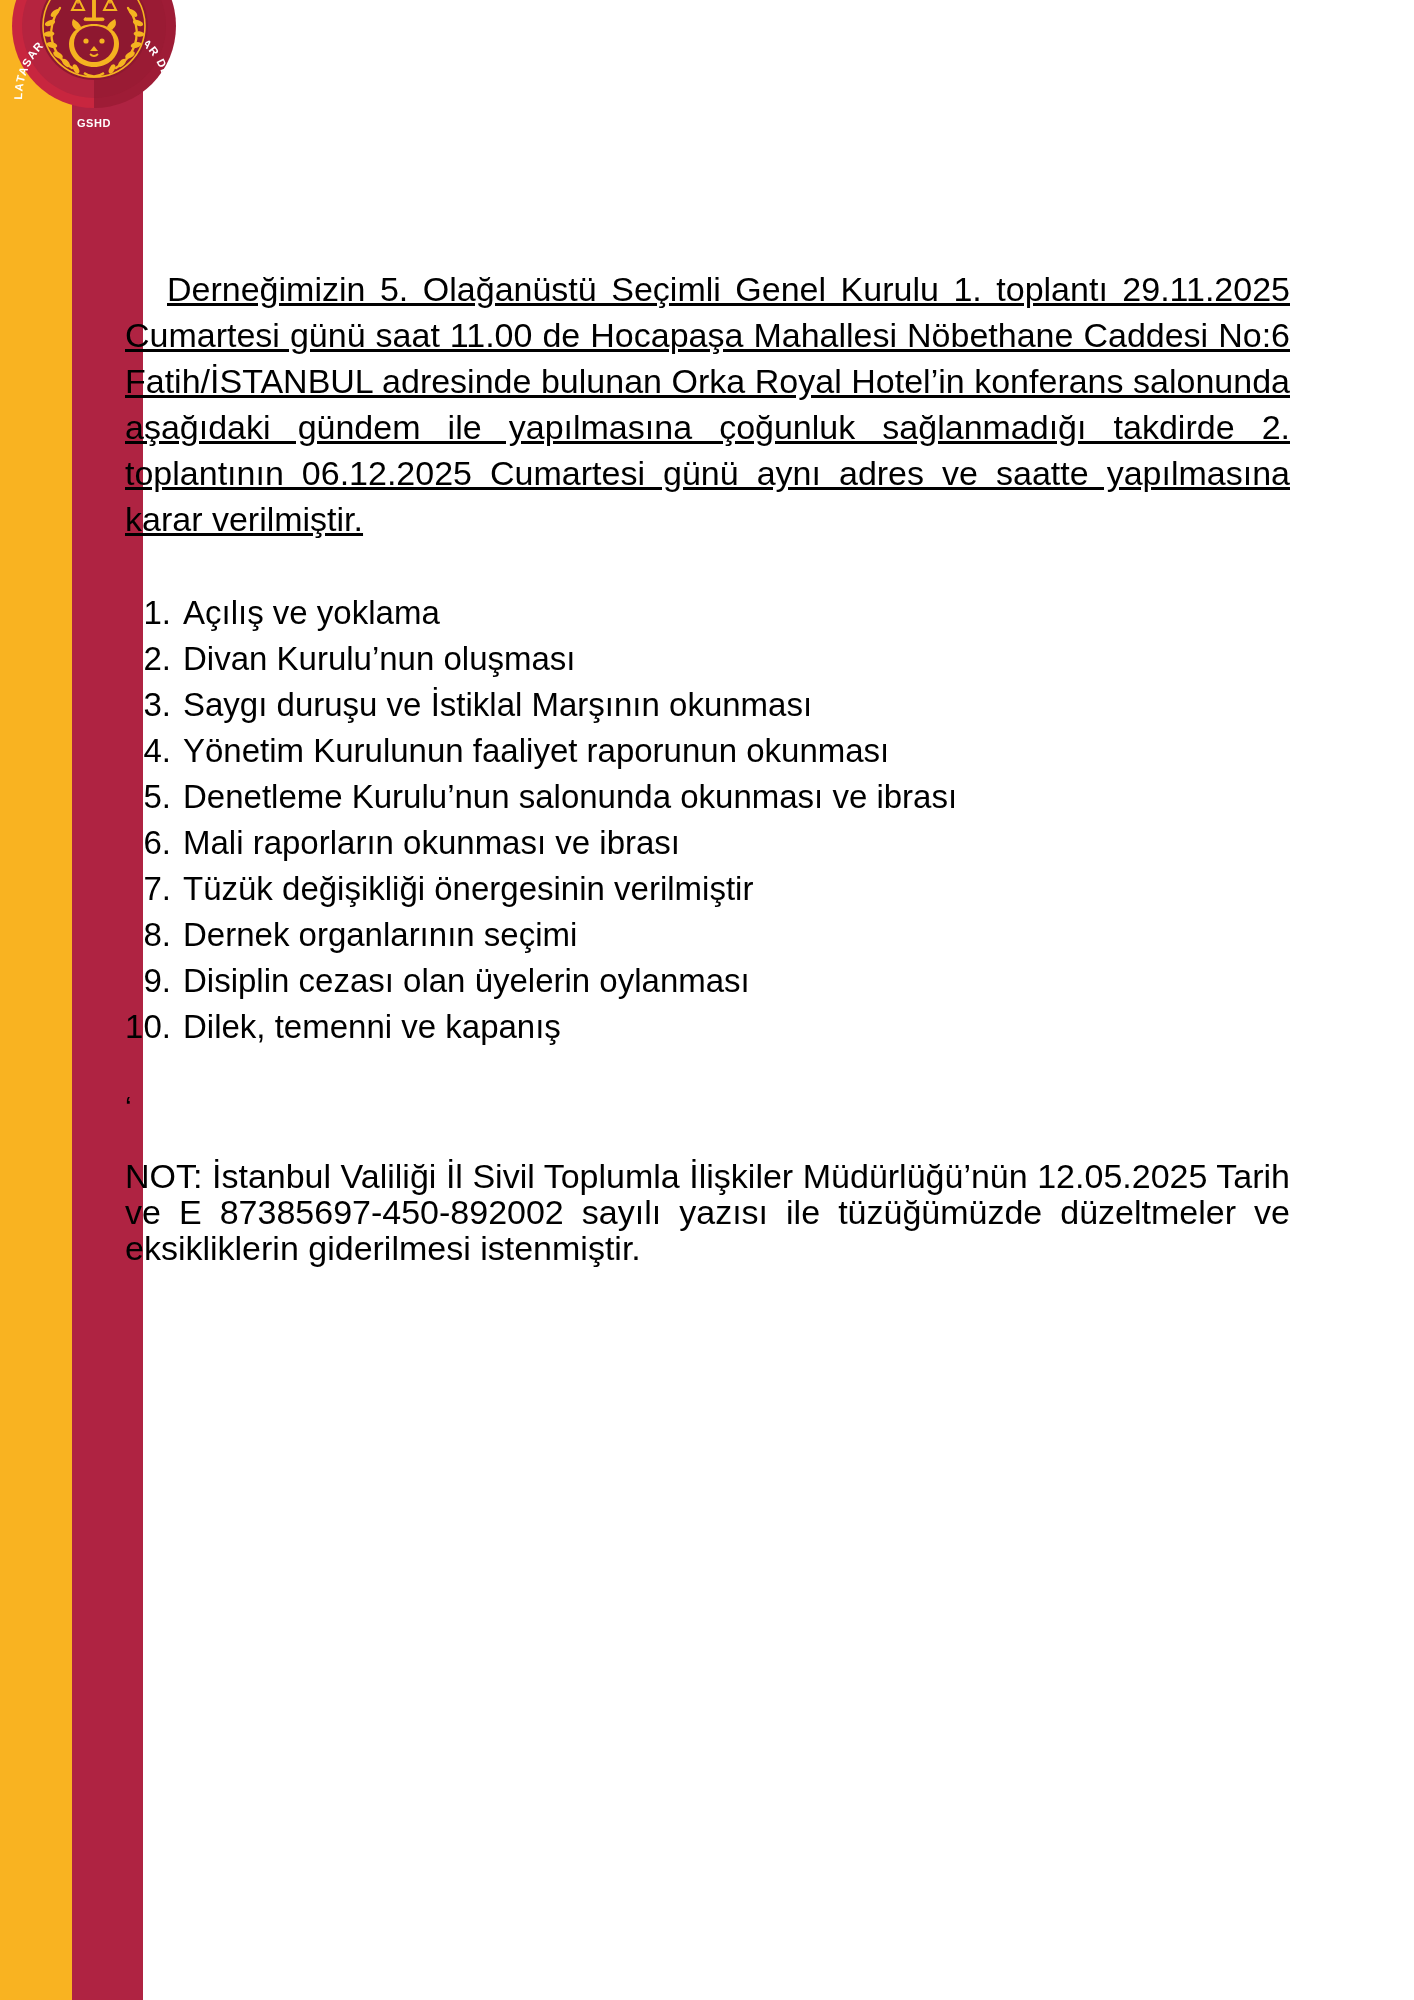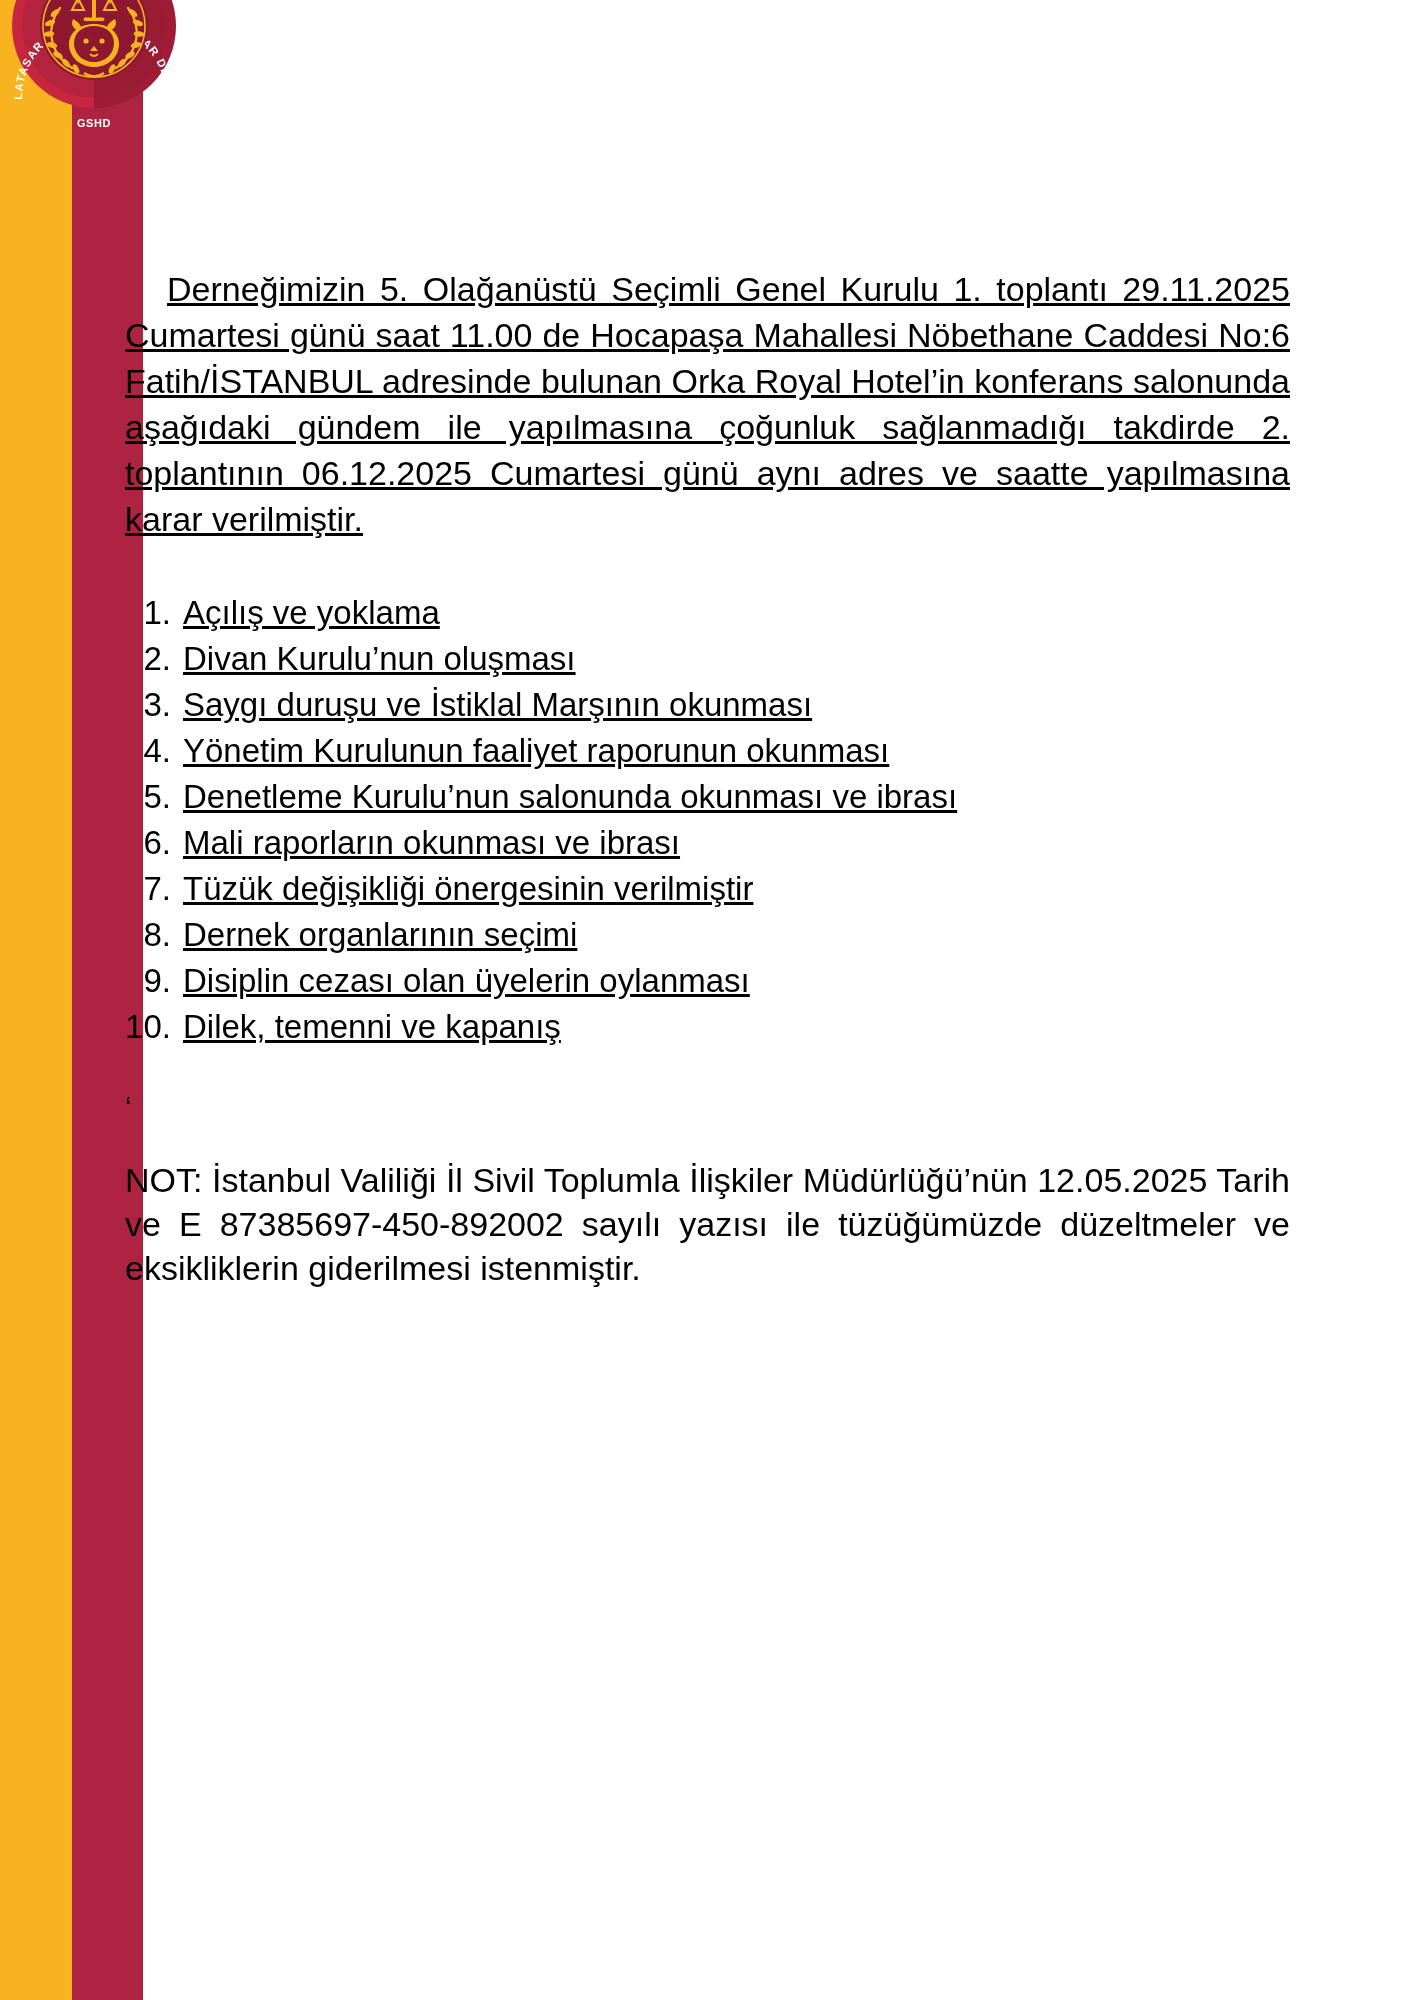--- a/index.html
+++ b/index.html
@@ -82,21 +82,20 @@
     margin: 54px 0 0 28px;
     font-size: 34px;
     line-height: 46px;
   }
 
   ol.agenda {
     margin: 48px 0 0 0;
     padding: 0;
     list-style: none;
     counter-reset: agendaitem;
-    text-decoration: underline;
   }
   ol.agenda li {
     position: relative;
     counter-increment: agendaitem;
     font-size: 33px;
     line-height: 46px;
     padding-left: 58px;
     margin: 0;
     white-space: nowrap;
   }
@@ -113,21 +112,21 @@
   .stray-mark {
     margin: 42px 0 0 0;
     font-size: 30px;
     line-height: 30px;
     height: 30px;
   }
 
   p.note {
     margin: 36px 0 0 0;
     font-size: 34px;
-    line-height: 44px;
+    line-height: 36px;
     text-align: justify;
     text-justify: inter-word;
   }
 </style>
 </head>
 <body>
 
 <div class="band band-yellow"></div>
 <div class="band band-red"></div>
 

